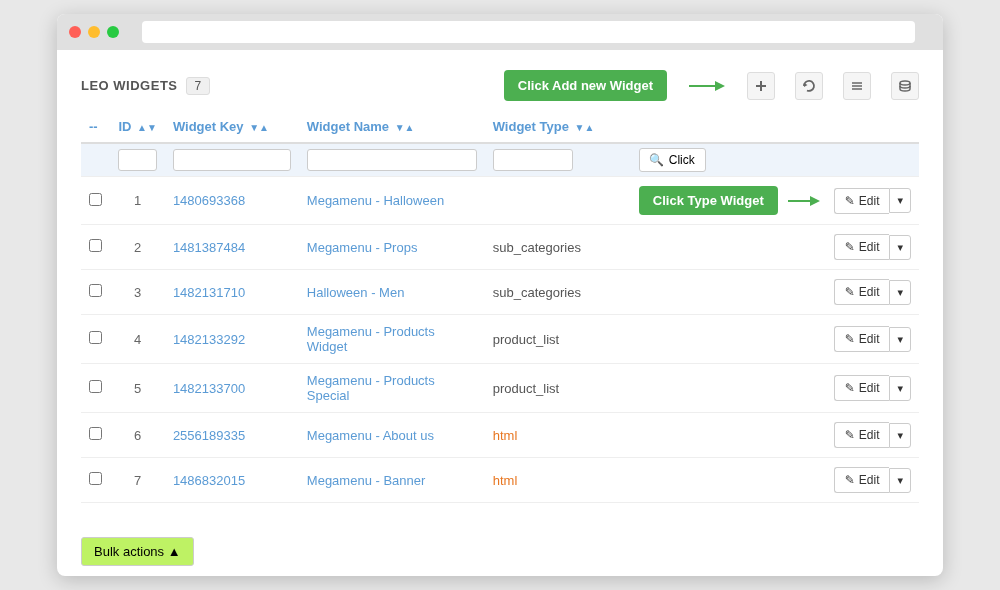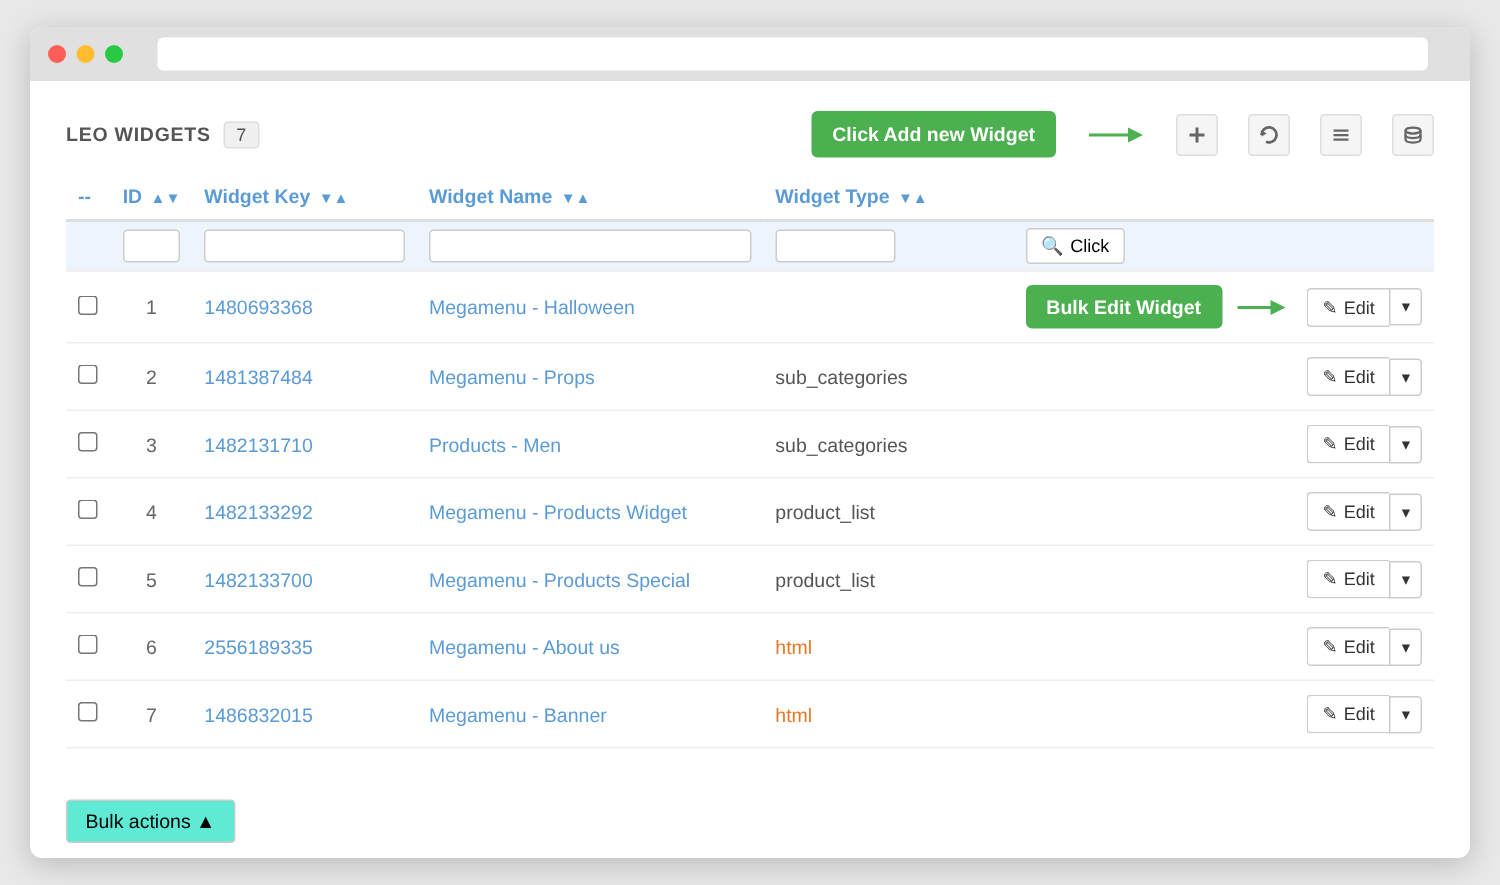--- a/index.html
+++ b/index.html
@@ -9,21 +9,21 @@
       font-size: 13px;
       display: flex;
       align-items: center;
       justify-content: center;
       min-height: 100vh;
       width: 1000px;
       height: 590px;
       overflow: hidden;
     }
     .window {
-      width: 960px;
+      width: 886px;
       background: #fff;
       border-radius: 8px;
       box-shadow: 0 4px 20px rgba(0,0,0,0.2);
       overflow: hidden;
     }
     .titlebar {
       background: #e0e0e0;
       height: 36px;
       display: flex;
       align-items: center;
@@ -181,21 +181,21 @@
       font-weight: 600;
       white-space: nowrap;
       display: inline-block;
     }
     .row-edit-cell {
       text-align: right;
       white-space: nowrap;
       position: relative;
     }
     .bulk-actions-btn {
-      background: #5eead4;
+      background: #bef264;
       border: 1px solid #ccc;
       border-radius: 3px;
       padding: 6px 12px;
       font-size: 13px;
       cursor: pointer;
       display: flex;
       align-items: center;
       gap: 6px;
     }
     .footer-area {
@@ -309,21 +309,21 @@
         </tr>
 
         <tr>
           <td class="cb-cell"><input type="checkbox" style=""></td>
           <td class="id-cell">1</td>
           <td class="link">1480693368</td>
           <td class="link">Megamenu - Halloween</td>
           <td></td>
           <td class="row-edit-cell">
             <div class="row1-edit-area">
-              <span class="click-edit-badge">Bulk Edit Widget</span>
+              <span class="click-edit-badge">Click Type Widget</span>
               <svg width="40" height="20" viewBox="0 0 40 20">
                 <line x1="2" y1="10" x2="26" y2="10" stroke="#4caf50" stroke-width="2"></line>
                 <polygon points="24,5 34,10 24,15" fill="#4caf50"></polygon>
               </svg>
               <div class="edit-btn-group">
                 <button class="edit-btn">
                   <span>✎</span>
                   <span>Edit</span>
                 </button>
                 <button class="edit-dropdown">▾</button>
@@ -346,21 +346,21 @@
               </button>
               <button class="edit-dropdown">▾</button>
             </div>
           </td>
         </tr>
 
         <tr>
           <td class="cb-cell"><input type="checkbox" style=""></td>
           <td class="id-cell">3</td>
           <td class="link">1482131710</td>
-          <td class="link">Products - Men</td>
+          <td class="link">Halloween - Men</td>
           <td>sub_categories</td>
           <td class="row-edit-cell">
             <div class="edit-btn-group">
               <button class="edit-btn">
                 <span>✎</span>
                 <span>Edit</span>
               </button>
               <button class="edit-dropdown">▾</button>
             </div>
           </td>

